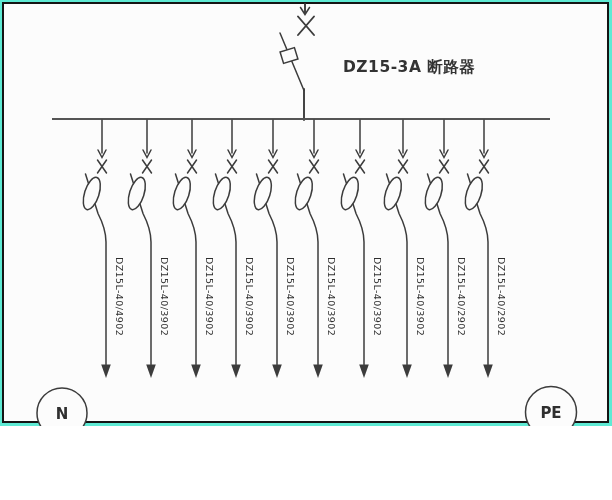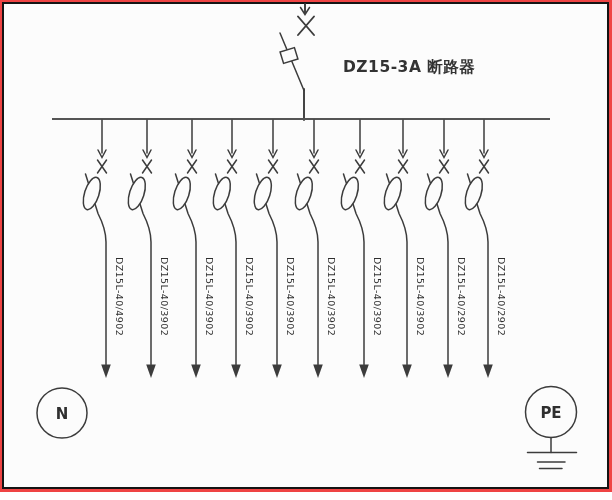--- a/index.html
+++ b/index.html
@@ -5,21 +5,21 @@
   :root{
     --line:#3c3c3c;
     --busbar:#555555;
     --text:#2f2f2f;
     --title:#333333;
     --bg:#fcfcfc;
     --frame:#141414;
   }
   html,body{margin:0;padding:0;background:#ffffff;}
   .stage{
-    position:relative;width:612px;height:492px;background:#ef4444;
+    position:relative;width:612px;height:426px;background:#5eead4;
     font-family:"DejaVu Sans", sans-serif;overflow:hidden;
   }
   .frame{
     position:absolute;left:2px;top:2px;right:3px;bottom:3px;
     border:2.5px solid var(--frame);background:var(--bg);box-sizing:border-box;
   }
   svg{position:absolute;left:0;top:0;}
   .ln{stroke:var(--line);stroke-width:1.5;fill:none;stroke-linecap:round;}
   .ln-bold{stroke:var(--line);stroke-width:1.9;fill:none;stroke-linecap:round;}
   .busbar{stroke:var(--busbar);stroke-width:2.2;fill:none;}

